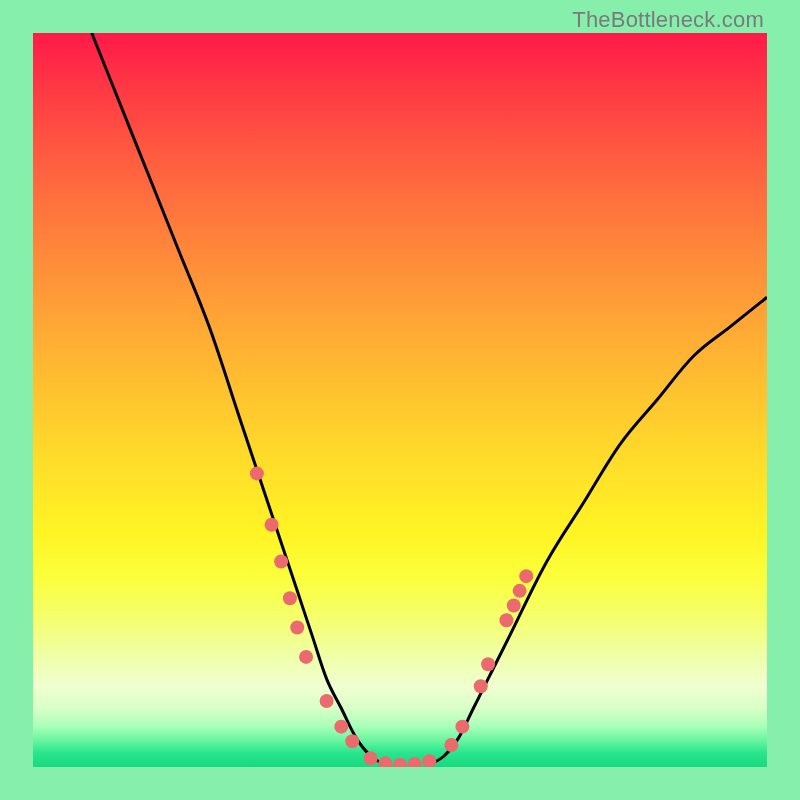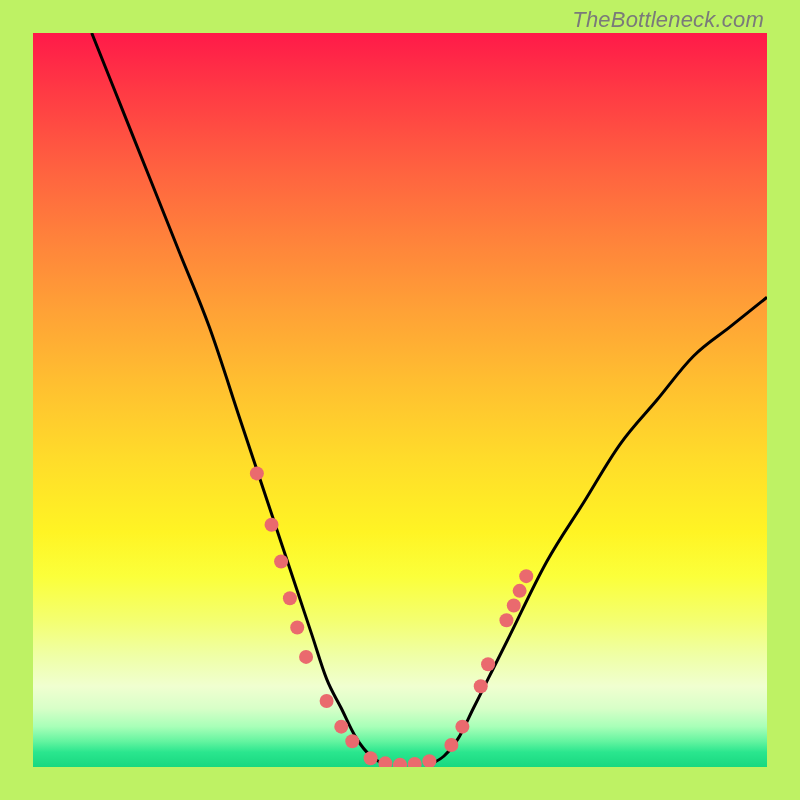--- a/index.html
+++ b/index.html
@@ -10,22 +10,21 @@
     background: #000;
     font-family: Arial, Helvetica, sans-serif;
     overflow: hidden;
   }
   .frame {
     position: absolute;
     top: 0;
     left: 0;
     width: 800px;
     height: 800px;
-    background: #bef264;
-    font-style: italic;
+    background: #86efac;
   }
   .plot-area {
     position: absolute;
     top: 33px;
     left: 33px;
     width: 734px;
     height: 734px;
     overflow: hidden;
   }
   .gradient {

